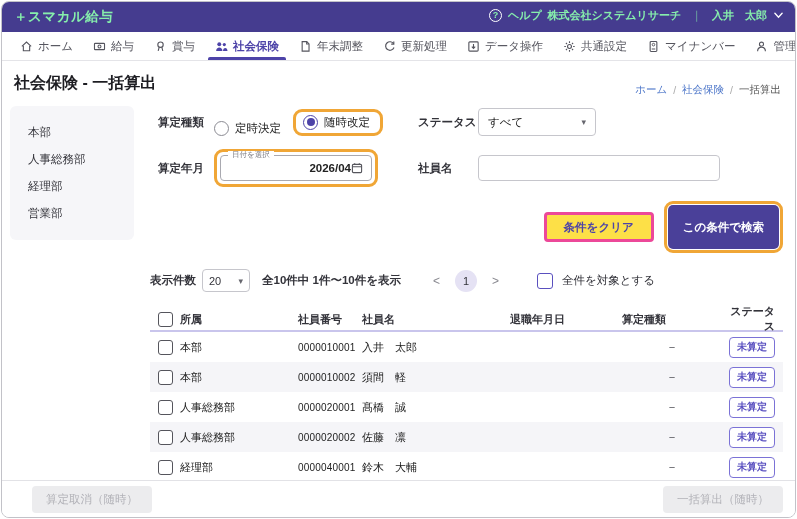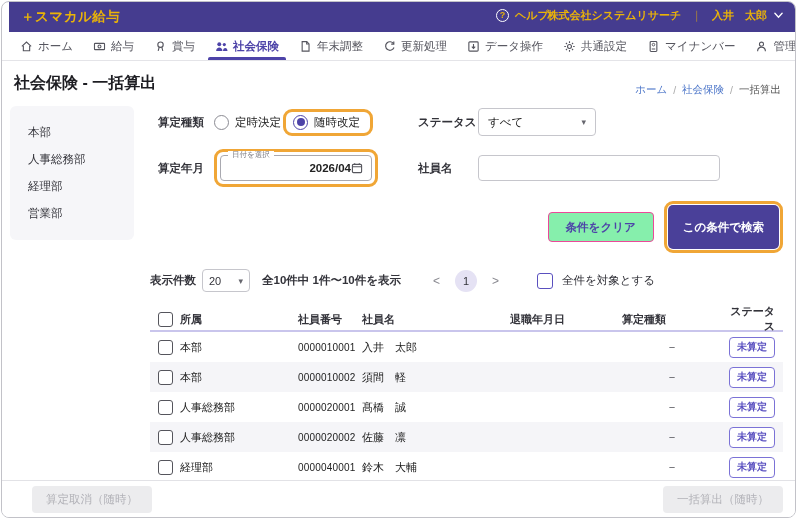--- a/index.html
+++ b/index.html
@@ -2,21 +2,21 @@
 <html><head>
 <meta charset="utf-8">
 <style>
   * { box-sizing: border-box; margin: 0; padding: 0; }
   html,body { background:#fff; }
   body { font-family: "Liberation Sans", "DejaVu Sans", sans-serif; }
   .app { position:relative; width:795px; height:517px; margin:1px; border:1px solid #c2c2c8;
          border-radius:8px; overflow:hidden; background:#fff; }
 
   
-  .topbar { position:relative; height:30px; background:#453C8F; color:#eab308;margin-left:7px; }
+  .topbar { position:relative; height:30px; background:#453C8F; color:#86efac; }
   .logo { position:absolute; left:12px; top:6px; font-size:13.5px; font-weight:800; letter-spacing:.5px; cursor:pointer; }
   .help { position:absolute; left:487px; top:6px; display:flex; align-items:center; gap:6px;
           font-size:11px; font-weight:600; cursor:pointer; }
   .help-q { width:13px; height:13px; border:1.2px solid #fff; border-radius:50%;
             font-size:9px; line-height:11px; text-align:center; display:inline-block; }
   .tb-right { position:absolute; right:12px; top:6px; display:flex; align-items:flex-end; gap:10px;
               font-size:11px; font-weight:700; }
   .tb-sep { font-weight:300; opacity:.7; }
   .user { display:flex; align-items:center; gap:7px; cursor:pointer; }
   .user svg { width:9px; height:7px; }
@@ -46,21 +46,21 @@
              margin-top:6px; align-self:flex-start; }
   .sb-item { padding:6px 0 6px 15px; font-size:11.5px; color:#33333a; border-left:3px solid transparent; cursor:pointer; }
   .sb-item.active { color:#5A50BF; border-left-color:#5A50BF; font-weight:700; }
 
   .main { flex:1; padding:6px 4px 0 16px; }
 
   
   .filter-grid { display:grid; grid-template-columns:64px 196px 68px 1fr;
                  row-gap:13px; align-items:center; margin-top:2px; }
   .f-label { font-size:11.5px; font-weight:700; color:#33333a; padding-left:8px; }
-  .radio-group { display:flex; align-items:center; gap:0; }
+  .radio-group { display:flex; align-items:flex-end; gap:10px; }
   .radio { display:flex; align-items:center; gap:6px; font-size:11.5px; color:#222; cursor:pointer; white-space:nowrap; }
   .radio-circle { width:15px; height:15px; border:1.5px solid #8b8b93; border-radius:50%; background:#fff; position:relative; flex:0 0 auto; }
   .radio.selected .radio-circle { border-color:#4D43A8; }
   .radio.selected .radio-circle::after { content:""; position:absolute; inset:2.5px; border-radius:50%; background:#4D43A8; }
   .hl-radio { border:3px solid #F0A636; border-radius:9px; padding:3px 10px 3px 7px; margin-left:2px; }
 
   .select { height:28px; border:1px solid #c6c6cc; border-radius:4px; background:#fff;
             display:flex; align-items:center; justify-content:space-between; padding:0 9px;
             font-size:11.5px; color:#222; width:118px; cursor:pointer; }
   .caret { font-size:9px; color:#66666e; }
@@ -70,21 +70,21 @@
                 display:flex; align-items:center; justify-content:flex-end; padding:0 8px; cursor:pointer; }
   .date-float { position:absolute; top:-5.5px; left:7px; background:#fff; padding:0 4px;
                 font-size:7.5px; color:#77777e; line-height:1; }
   .date-value { font-size:11.5px; font-weight:600; color:#222; }
   .date-field svg { width:12px; height:12px; color:#55555c; }
 
   .text-input { height:26px; width:242px; border:1px solid #c6c6cc; border-radius:4px; background:#fff;
                 font-size:11.5px; padding:0 8px; outline:none; }
 
   .btn-row { display:flex; justify-content:flex-end; align-items:center; gap:10px; margin-top:14px; }
-  .btn-clear { height:30px; padding:0 17px; background:#86efac; border:1px solid #ec4899; color:#4D43A8;
+  .btn-clear { height:30px; padding:0 17px; background:#fde047; border:3px solid #ec4899; color:#4D43A8;
                border-radius:4px; font-size:11.5px; font-weight:700; cursor:pointer; font-family:inherit; }
   .search-hl { border:3px solid #F0A636; border-radius:9px; padding:1px; }
   .btn-search { height:44px; padding:0 15px; background:#4A4099; color:#fff; border:none; border-radius:5px;
                 font-size:11.5px; font-weight:700; cursor:pointer; font-family:inherit; }
 
   
   .list-controls { display:flex; align-items:center; margin-top:16px; font-size:11.5px; color:#33333a; }
   .lc-label { font-weight:600; }
   .pp-select { height:23px; width:48px; border:1px solid #c6c6cc; border-radius:4px; background:#fff;
                display:flex; align-items:center; justify-content:space-between; padding:0 6px;

